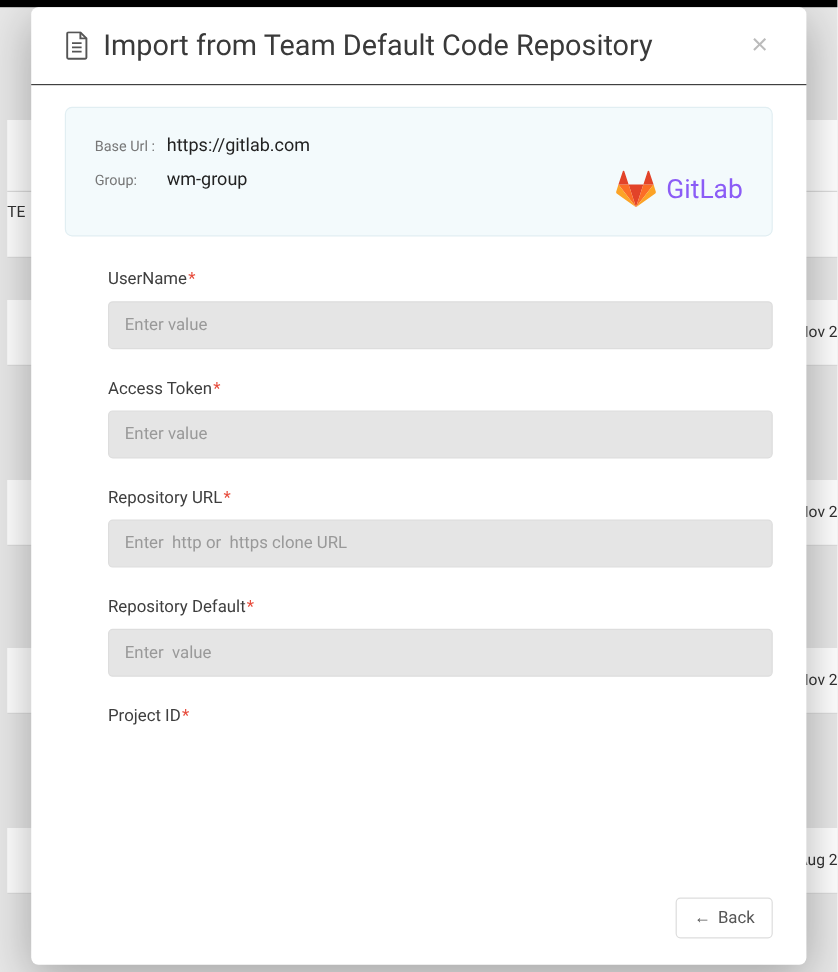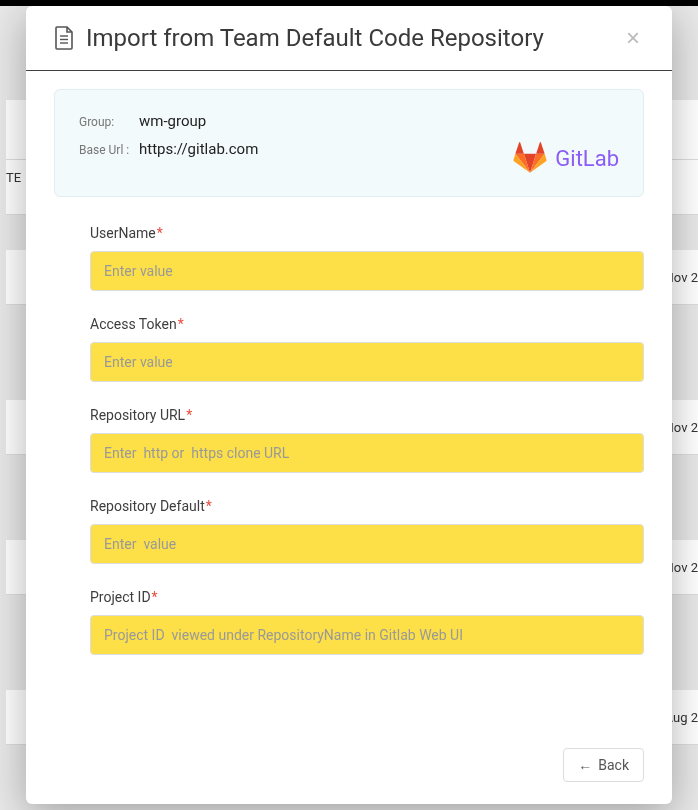--- a/index.html
+++ b/index.html
@@ -127,21 +127,21 @@
     .req {
       color: #e74c3c;
       margin-left: 1px;
     }
     .form-input {
       width: 100%;
       padding: 11px 13px;
       font-size: 14px;
       border: 1px solid #ddd;
       border-radius: 4px;
-      background: #fde047;
+      background: #e5e5e5;
       color: #333;
       font-family: inherit;
     }
     .form-input::placeholder {
       color: #999;
     }
     .modal-footer {
       padding: 14px 28px 22px;
       display: flex;
       justify-content: flex-end;
@@ -202,26 +202,26 @@
       <line x1="6" y1="17" x2="14" y2="17" stroke="#555" stroke-width="1.4"></line>
     </svg>
     <h2 class="modal-title">Import from Team Default Code Repository</h2>
     <button class="close-btn">×</button>
   </div>
 
   <div class="modal-body">
     <div class="info-box">
       <div class="info-left">
         <div class="info-row">
+          <span class="info-label">Base Url :</span>
+          <span class="info-value">https://gitlab.com</span>
+        </div>
+        <div class="info-row">
           <span class="info-label">Group:</span>
           <span class="info-value">wm-group</span>
-        </div>
-        <div class="info-row">
-          <span class="info-label">Base Url :</span>
-          <span class="info-value">https://gitlab.com</span>
         </div>
       </div>
       <div class="gitlab-brand">
         <svg width="34" height="32" viewBox="0 0 36 33">
           <path d="M18 32 L24.5 12 H11.5 Z" fill="#e24329"></path>
           <path d="M18 32 L11.5 12 H2.5 Z" fill="#fc6d26"></path>
           <path d="M2.5 12 L0.5 18.5 a1.2 1.2 0 0 0 .45 1.35 L18 32 Z" fill="#fca326"></path>
           <path d="M2.5 12 H11.5 L7.6 0 a.6.6 0 0 0 -1.15 0 Z" fill="#e24329"></path>
           <path d="M18 32 L24.5 12 H33.5 Z" fill="#fc6d26"></path>
           <path d="M33.5 12 L35.5 18.5 a1.2 1.2 0 0 1 -.45 1.35 L18 32 Z" fill="#fca326"></path>
@@ -246,21 +246,20 @@
       <input type="text" class="form-input" placeholder="Enter  http or  https clone URL" style="">
     </div>
 
     <div class="form-group">
       <label class="form-label"><span>Repository Default</span><span class="req">*</span></label>
       <input type="text" class="form-input" placeholder="Enter  value" style="">
     </div>
 
     <div class="form-group">
       <label class="form-label"><span>Project ID</span><span class="req">*</span></label>
-      <input type="text" class="form-input" placeholder="Project ID  viewed under RepositoryName in Gitlab Web UI" style="">
     </div>
   </div>
 
   <div class="modal-footer">
     <button class="btn btn-secondary">
       <span class="arrow-left">←</span>
       <span>Back</span>
     </button>
   </div>
 </div>

